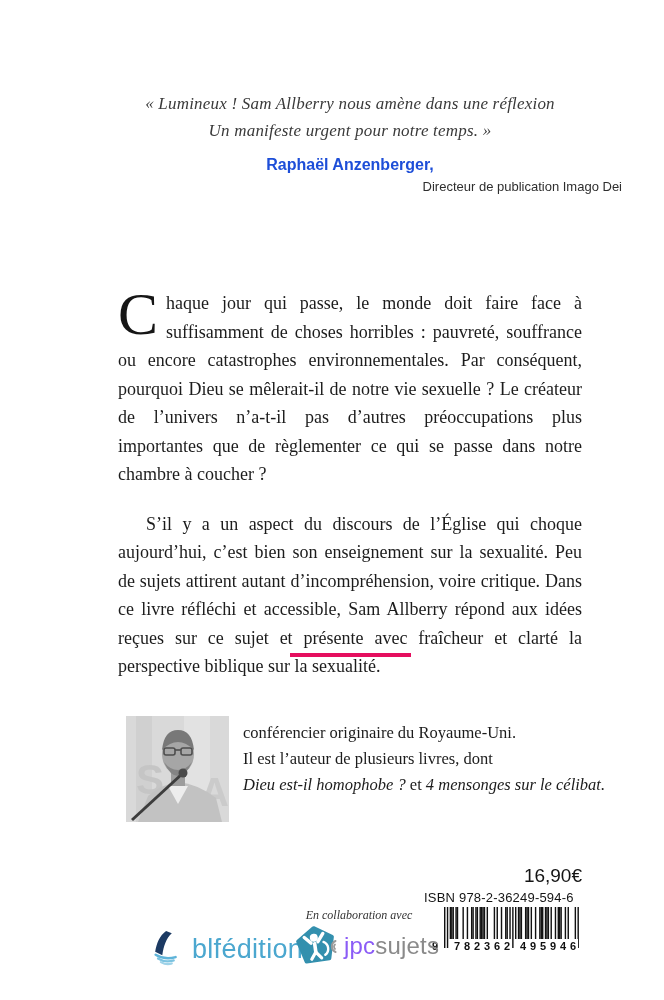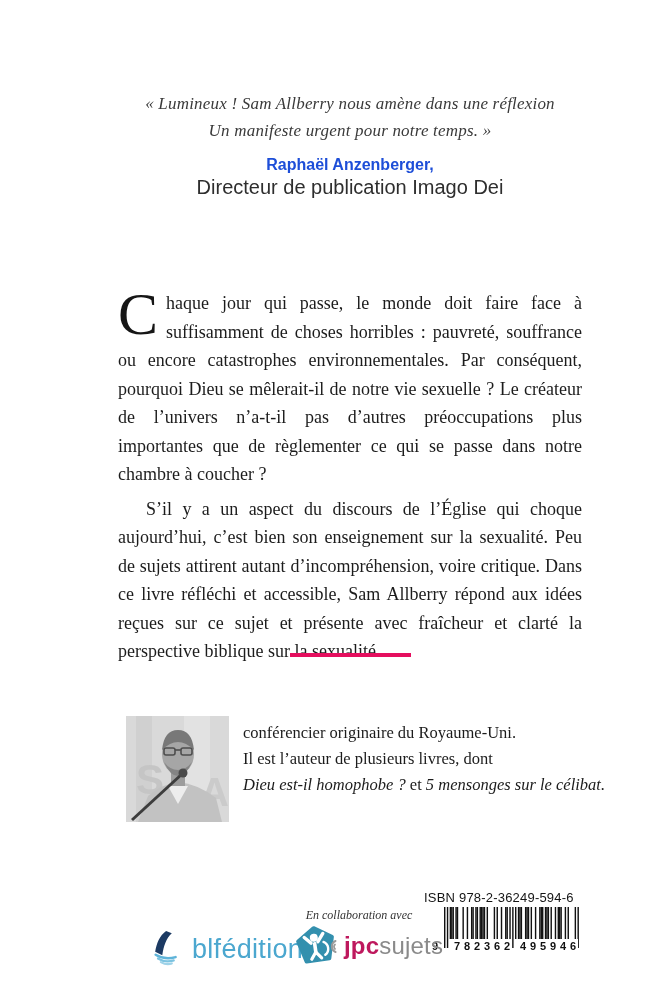--- a/index.html
+++ b/index.html
@@ -23,35 +23,35 @@
     color:#3a3a3a;
     letter-spacing:.2px;
   }
   .quote-attrib-name{
     margin-top:10px;
     font-family:"Liberation Sans", sans-serif;
     font-weight:bold;font-size:16px;line-height:22px;color:#1d4ed8;
   }
   .quote-attrib-role{
     font-family:"Liberation Sans", sans-serif;
-    font-size:20px;line-height:22px;color:#2e2e2e;
+    font-size:13px;line-height:22px;color:#2e2e2e;text-align:right;
   }
   
   .body-block{
     position:absolute;top:289px;left:100px;width:464px;
     font-size:18px;line-height:28.5px;
     text-align:justify;color:#1c1c1c;
   }
   .dropcap{
     float:left;
     font-size:60px;line-height:47px;
     padding:2px 8px 0 0;
     color:#161616;
   }
-  .para2{margin-top:6px;text-indent:28px;}
+  .para2{margin-top:21px;text-indent:28px;}
   
   .divider{
     position:absolute;top:653px;left:272px;
     width:121px;height:4px;background:#e50e5e;
   }
   
   .author-section{
     position:absolute;top:716px;left:108px;width:460px;
     display:flex;gap:14px;
   }
@@ -97,21 +97,21 @@
     font-size:27px;color:#4ba7cf;letter-spacing:.3px;
   }
   .jpc-logo{
     position:absolute;top:925px;left:278px;
     display:flex;align-items:center;gap:4px;
   }
   .jpc-word{
     font-family:"Liberation Sans", sans-serif;
     font-size:24px;letter-spacing:.2px;
   }
-  .jpc-word .jpc-bold{font-weight:bold;color:#be185d;margin-top:48px;}
+  .jpc-word .jpc-bold{font-weight:normal;color:#8b5cf6;margin-top:48px;}
   .jpc-word .jpc-gray{color:#8a8a8a;}
 </style>
 </head>
 <body>
 
 <div class="page">
 
   <div class="quote-block">
     <div class="quote-line">« Lumineux ! Sam Allberry nous amène dans une réflexion</div>
     <div class="quote-line">Un manifeste urgent pour notre temps. »</div>
@@ -143,24 +143,25 @@
       <path d="M38 46 Q44 60 52 60 Q60 60 66 46 Q60 54 52 54 Q44 54 38 46 Z" fill="#848484"></path>
       <rect x="38" y="32" width="11" height="7" rx="2" fill="none" stroke="#4e4e4e" stroke-width="1.6"></rect>
       <rect x="55" y="32" width="11" height="7" rx="2" fill="none" stroke="#4e4e4e" stroke-width="1.6"></rect>
       <line x1="49" y1="34" x2="55" y2="34" stroke="#4e4e4e" stroke-width="1.6"></line>
       <line x1="6" y1="104" x2="56" y2="58" stroke="#3d3d3d" stroke-width="3"></line>
       <circle cx="57" cy="57" r="4.5" fill="#4a4a4a"></circle>
     </svg>
     <div class="bio-text">
       <div>conférencier originaire du Royaume-Uni.</div>
       <div>Il est l’auteur de plusieurs livres, dont</div>
-      <div><span class="bio-italic">Dieu est-il homophobe ?</span><span> et </span><span class="bio-italic">5 mensonges sur le célibat.</span></div>
+      <div><span class="bio-italic">Dieu est-il homophobe ?</span><span> et </span><span class="bio-italic">4 mensonges sur le célibat.</span></div>
     </div>
   </div>
 
+  <div class="price">16,90€</div>
 
   <div class="isbn">ISBN 978-2-36249-594-6</div>
 
   <svg class="barcode" width="156" height="50" viewBox="0 0 156 50">
     <rect x="0" y="0" width="156" height="50" fill="#ffffff"></rect>
     <g id="bars" fill="#111">
         <rect x="14.00" y="1" width="1.42" height="41"></rect>
         <rect x="16.84" y="1" width="1.42" height="41"></rect>
         <rect x="19.68" y="1" width="1.42" height="32"></rect>
         <rect x="21.10" y="1" width="1.42" height="32"></rect>

